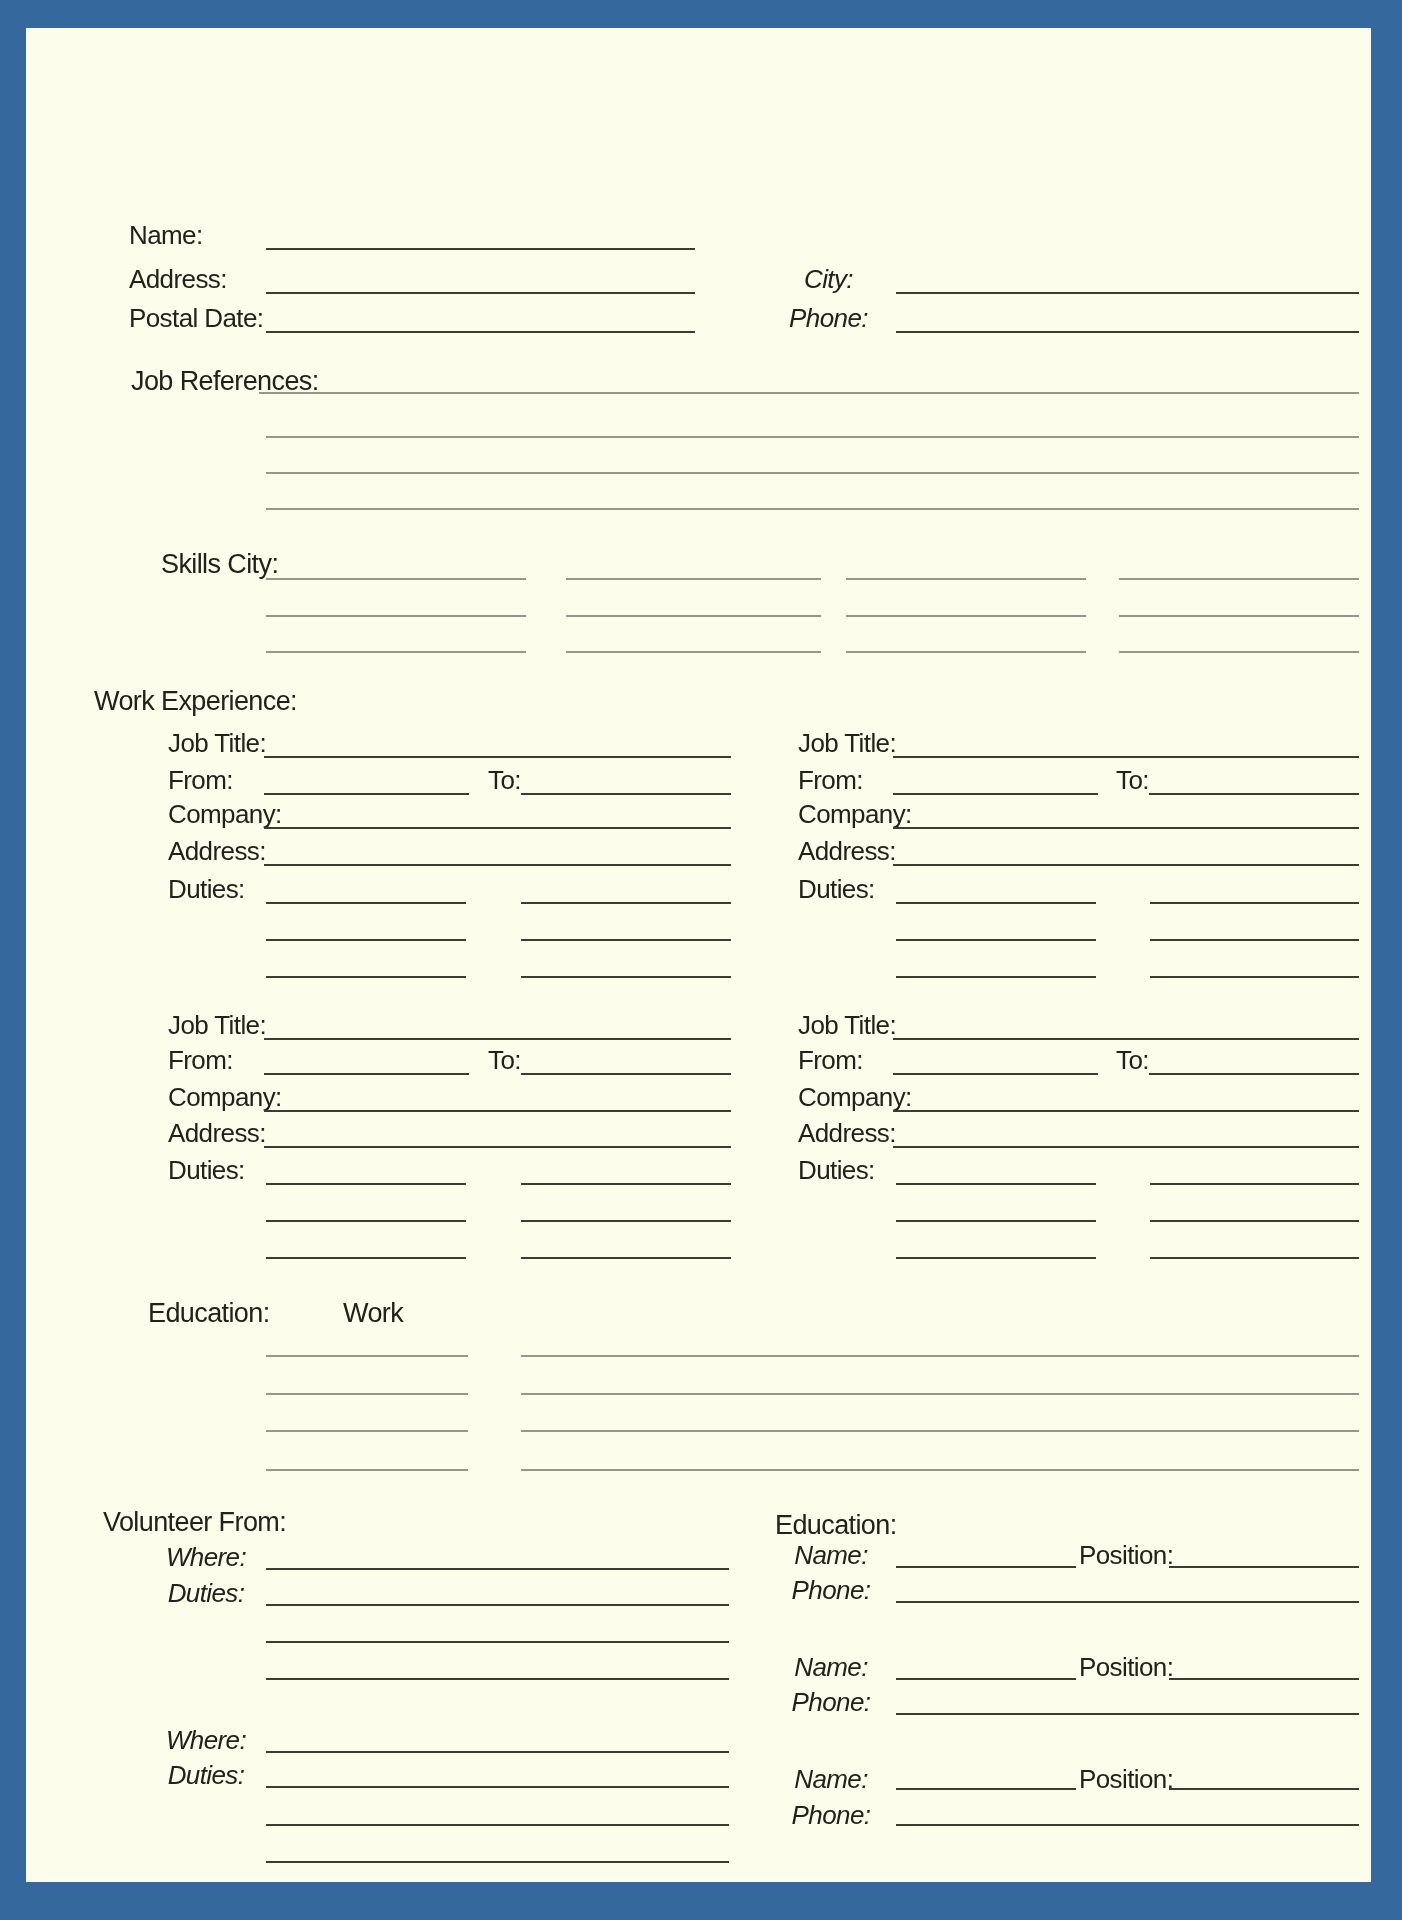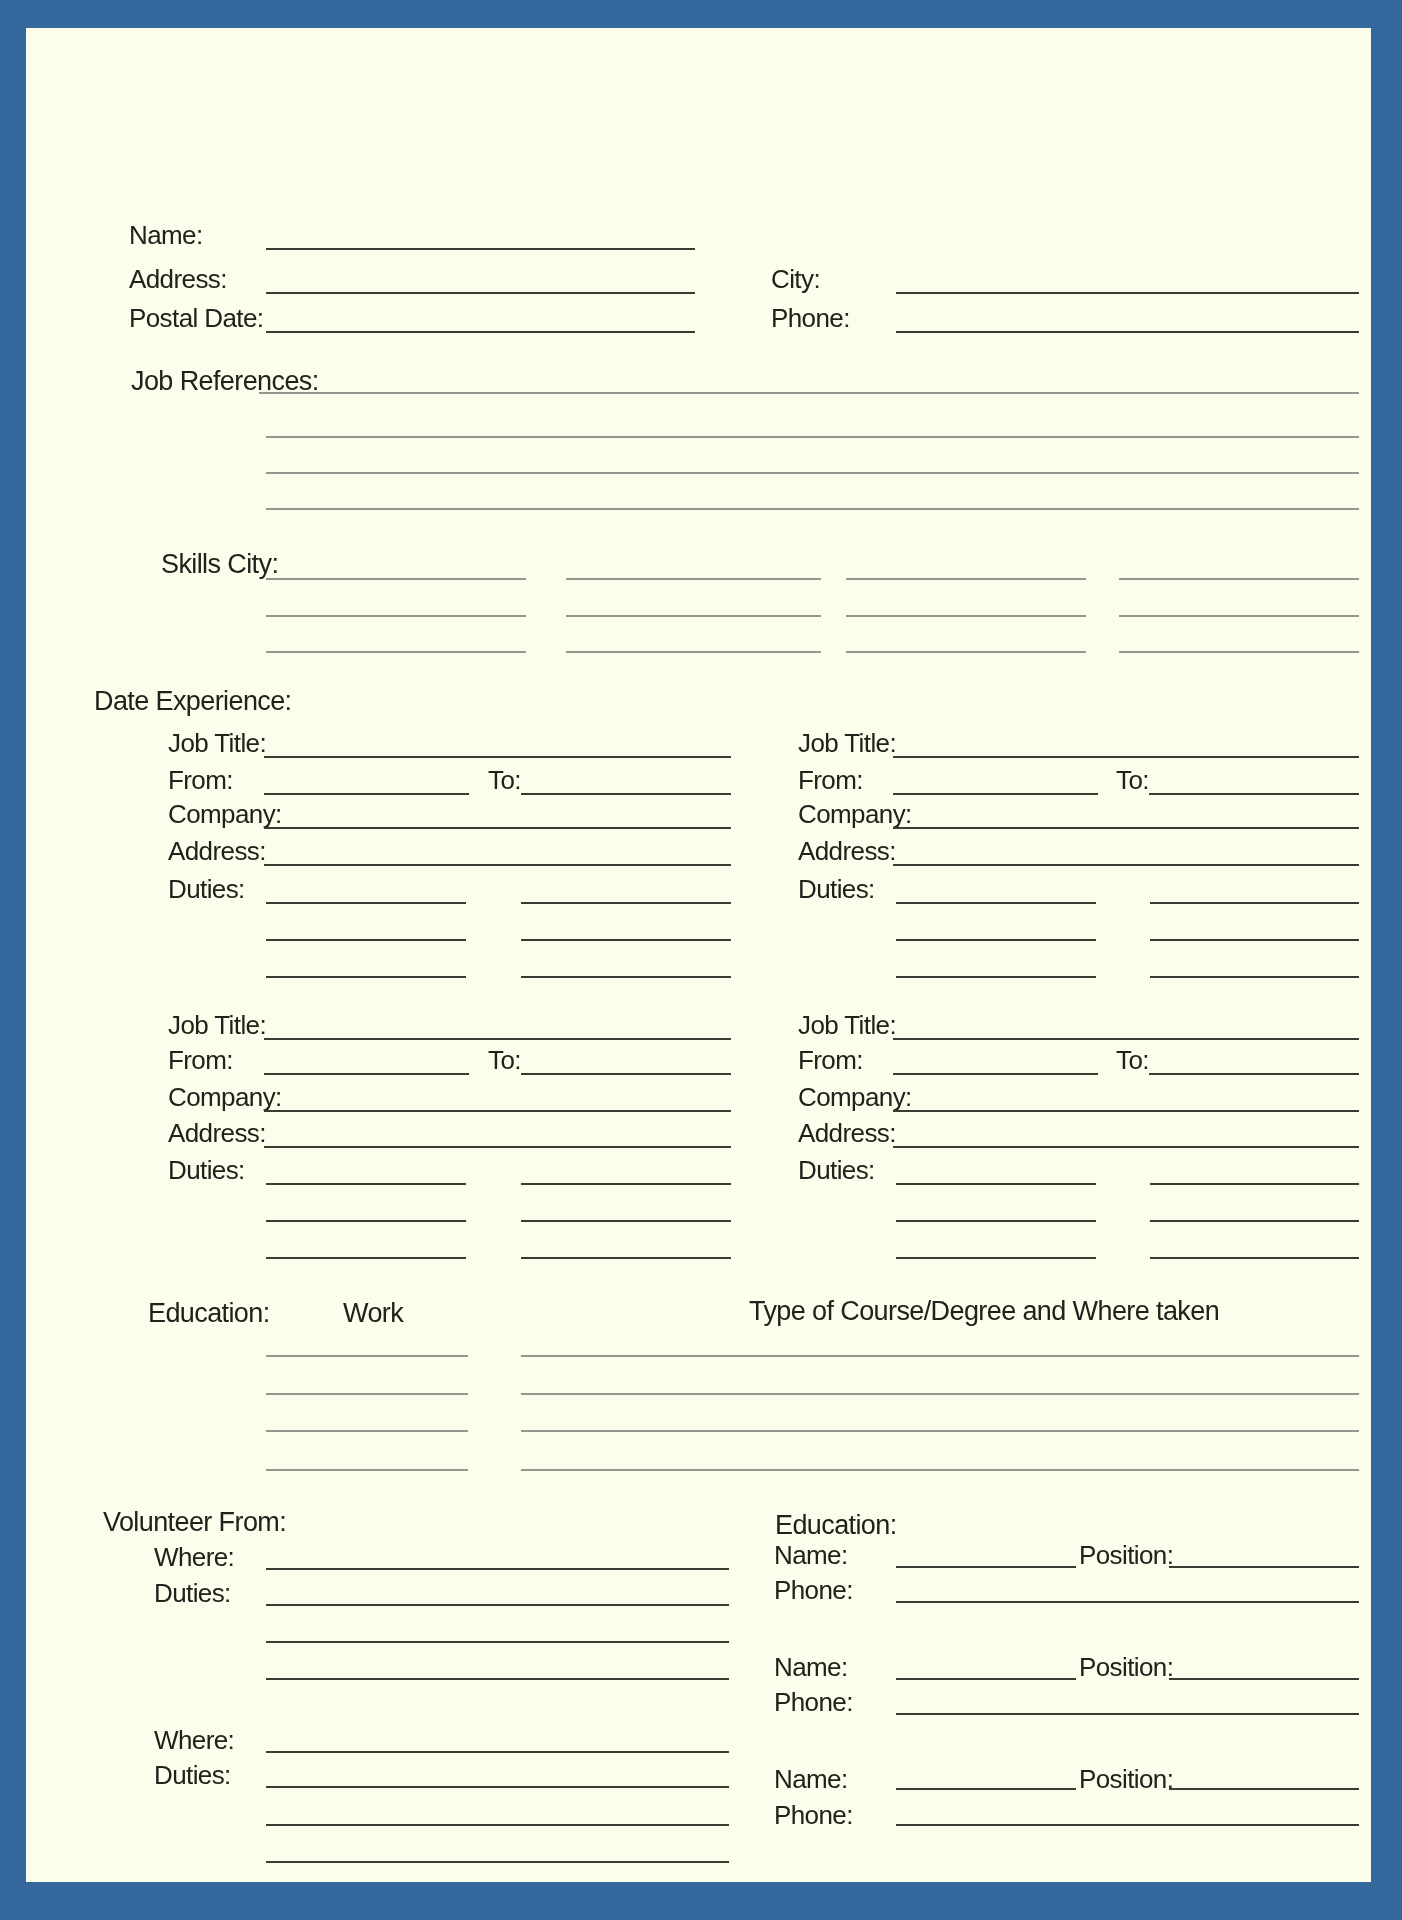--- a/index.html
+++ b/index.html
@@ -3,21 +3,21 @@
 <meta charset="utf-8">
 <style>
   html,body{margin:0;padding:0;}
   #page{position:relative;width:1402px;height:1920px;background:var(--border,#35689d);
         font-family:"Liberation Sans",sans-serif;overflow:hidden;}
   #paper{position:absolute;left:26px;top:28px;right:31px;bottom:38px;background:var(--bg,#fcfdea);}
   .title{position:absolute;left:0;top:44px;width:100%;text-align:center;}
   .title span{display:inline-block;font-size:92px;font-weight:bold;letter-spacing:-2px;
         color:var(--title,#2f6da6);transform:scaleX(.76);transform-origin:center;white-space:nowrap;}
   .lbl{position:absolute;font-size:26px;letter-spacing:-.6px;color:#22221d;white-space:nowrap;line-height:1;}
-  .lblr{text-align:left;}
+  .lblr{text-align:center;font-style:italic;}
   .sec{font-size:27px;}
   .ln{position:absolute;height:2px;background:#3b3b32;}
   .lng{position:absolute;height:2px;background:#96968c;}
 </style>
 </head>
 <body>
 
 <div id="page" style="--border: #35689d; --title: #2f6da6; --bg: #fcfdea;">
  <div id="paper">
 
@@ -50,21 +50,21 @@
   <div class="lng" style="left: 1093px; top: 550px; width: 240px; background: rgb(150, 150, 140);"></div>
   <div class="lng" style="left: 240px; top: 587px; width: 260px; background: rgb(150, 150, 140);"></div>
   <div class="lng" style="left: 540px; top: 587px; width: 255px; background: rgb(150, 150, 140);"></div>
   <div class="lng" style="left: 820px; top: 587px; width: 240px; background: rgb(150, 150, 140);"></div>
   <div class="lng" style="left: 1093px; top: 587px; width: 240px; background: rgb(150, 150, 140);"></div>
   <div class="lng" style="left: 240px; top: 623px; width: 260px; background: rgb(150, 150, 140);"></div>
   <div class="lng" style="left: 540px; top: 623px; width: 255px; background: rgb(150, 150, 140);"></div>
   <div class="lng" style="left: 820px; top: 623px; width: 240px; background: rgb(150, 150, 140);"></div>
   <div class="lng" style="left: 1093px; top: 623px; width: 240px; background: rgb(150, 150, 140);"></div>
 
-  <div class="lbl sec" style="left:68px;top:660px">Date Experience:</div>
+  <div class="lbl sec" style="left:68px;top:660px">Work Experience:</div>
 
   <div class="lbl" style="left:142px;top:702px">Job Title:</div>
   <div class="ln" style="left: 238px; top: 728px; width: 467px; background: rgb(59, 59, 50);"></div>
   <div class="lbl" style="left:142px;top:739px">From:</div>
   <div class="ln" style="left: 238px; top: 765px; width: 205px; background: rgb(59, 59, 50);"></div>
   <div class="lbl" style="left:462px;top:739px">To:</div>
   <div class="ln" style="left: 495px; top: 765px; width: 210px; background: rgb(59, 59, 50);"></div>
   <div class="lbl" style="left:142px;top:773px">Company:</div>
   <div class="ln" style="left: 238px; top: 799px; width: 467px; background: rgb(59, 59, 50);"></div>
   <div class="lbl" style="left:142px;top:810px">Address:</div>
@@ -126,21 +126,20 @@
   <div class="lbl" style="left:772px;top:1129px">Duties:</div>
   <div class="ln" style="left: 870px; top: 1155px; width: 200px; background: rgb(59, 59, 50);"></div>
   <div class="ln" style="left: 1124px; top: 1155px; width: 209px; background: rgb(59, 59, 50);"></div>
   <div class="ln" style="left: 870px; top: 1192px; width: 200px; background: rgb(59, 59, 50);"></div>
   <div class="ln" style="left: 1124px; top: 1192px; width: 209px; background: rgb(59, 59, 50);"></div>
   <div class="ln" style="left: 870px; top: 1229px; width: 200px; background: rgb(59, 59, 50);"></div>
   <div class="ln" style="left: 1124px; top: 1229px; width: 209px; background: rgb(59, 59, 50);"></div>
 
   <div class="lbl sec" style="left:122px;top:1272px">Education:</div>
   <div class="lbl sec" style="left:317px;top:1272px">Work</div>
-  <div class="lbl sec" style="left:723px;top:1270px">Type of Course/Degree and Where taken</div>
   <div class="lng" style="left: 240px; top: 1327px; width: 202px; background: rgb(150, 150, 140);"></div>
   <div class="lng" style="left: 495px; top: 1327px; width: 838px; background: rgb(150, 150, 140);"></div>
   <div class="lng" style="left: 240px; top: 1365px; width: 202px; background: rgb(150, 150, 140);"></div>
   <div class="lng" style="left: 495px; top: 1365px; width: 838px; background: rgb(150, 150, 140);"></div>
   <div class="lng" style="left: 240px; top: 1402px; width: 202px; background: rgb(150, 150, 140);"></div>
   <div class="lng" style="left: 495px; top: 1402px; width: 838px; background: rgb(150, 150, 140);"></div>
   <div class="lng" style="left: 240px; top: 1441px; width: 202px; background: rgb(150, 150, 140);"></div>
   <div class="lng" style="left: 495px; top: 1441px; width: 838px; background: rgb(150, 150, 140);"></div>
 
   <div class="lbl sec" style="left:77px;top:1481px">Volunteer From:</div>

